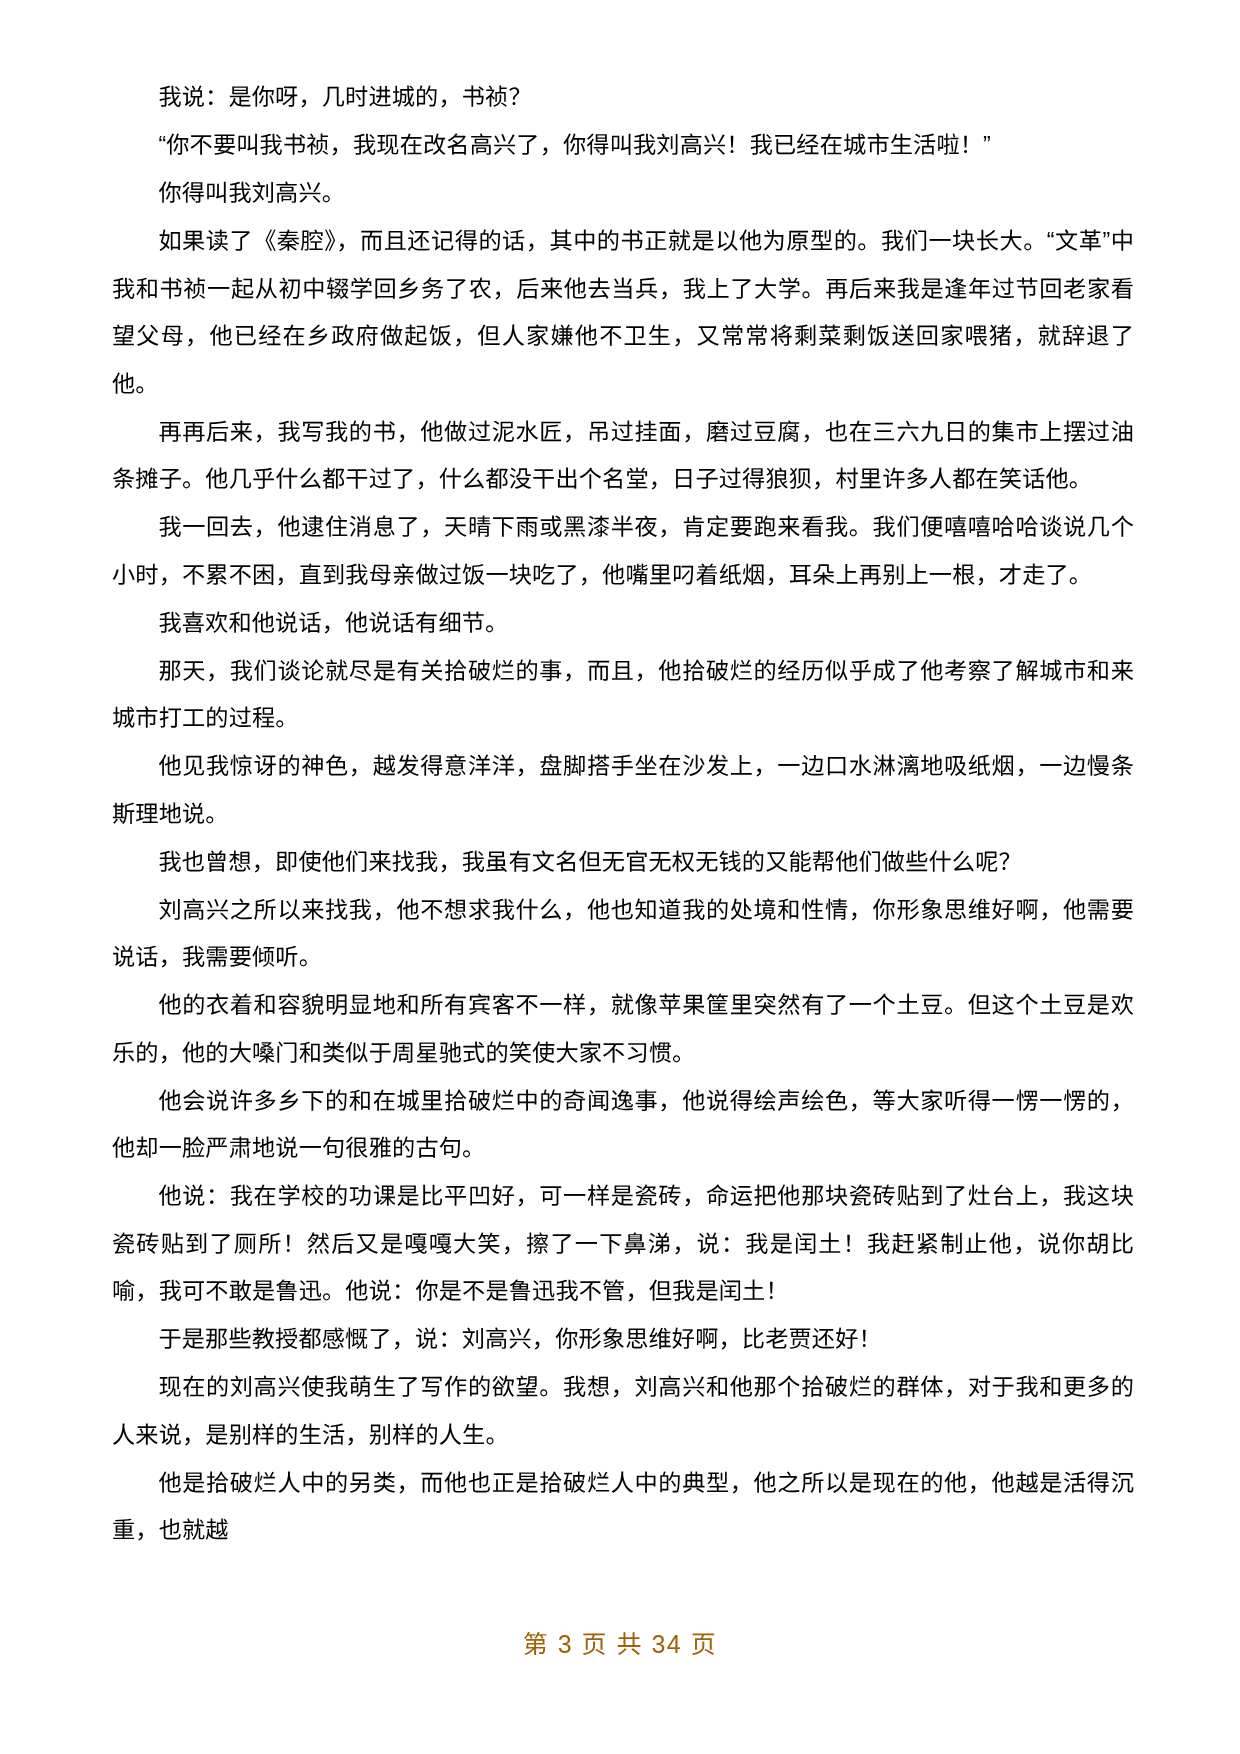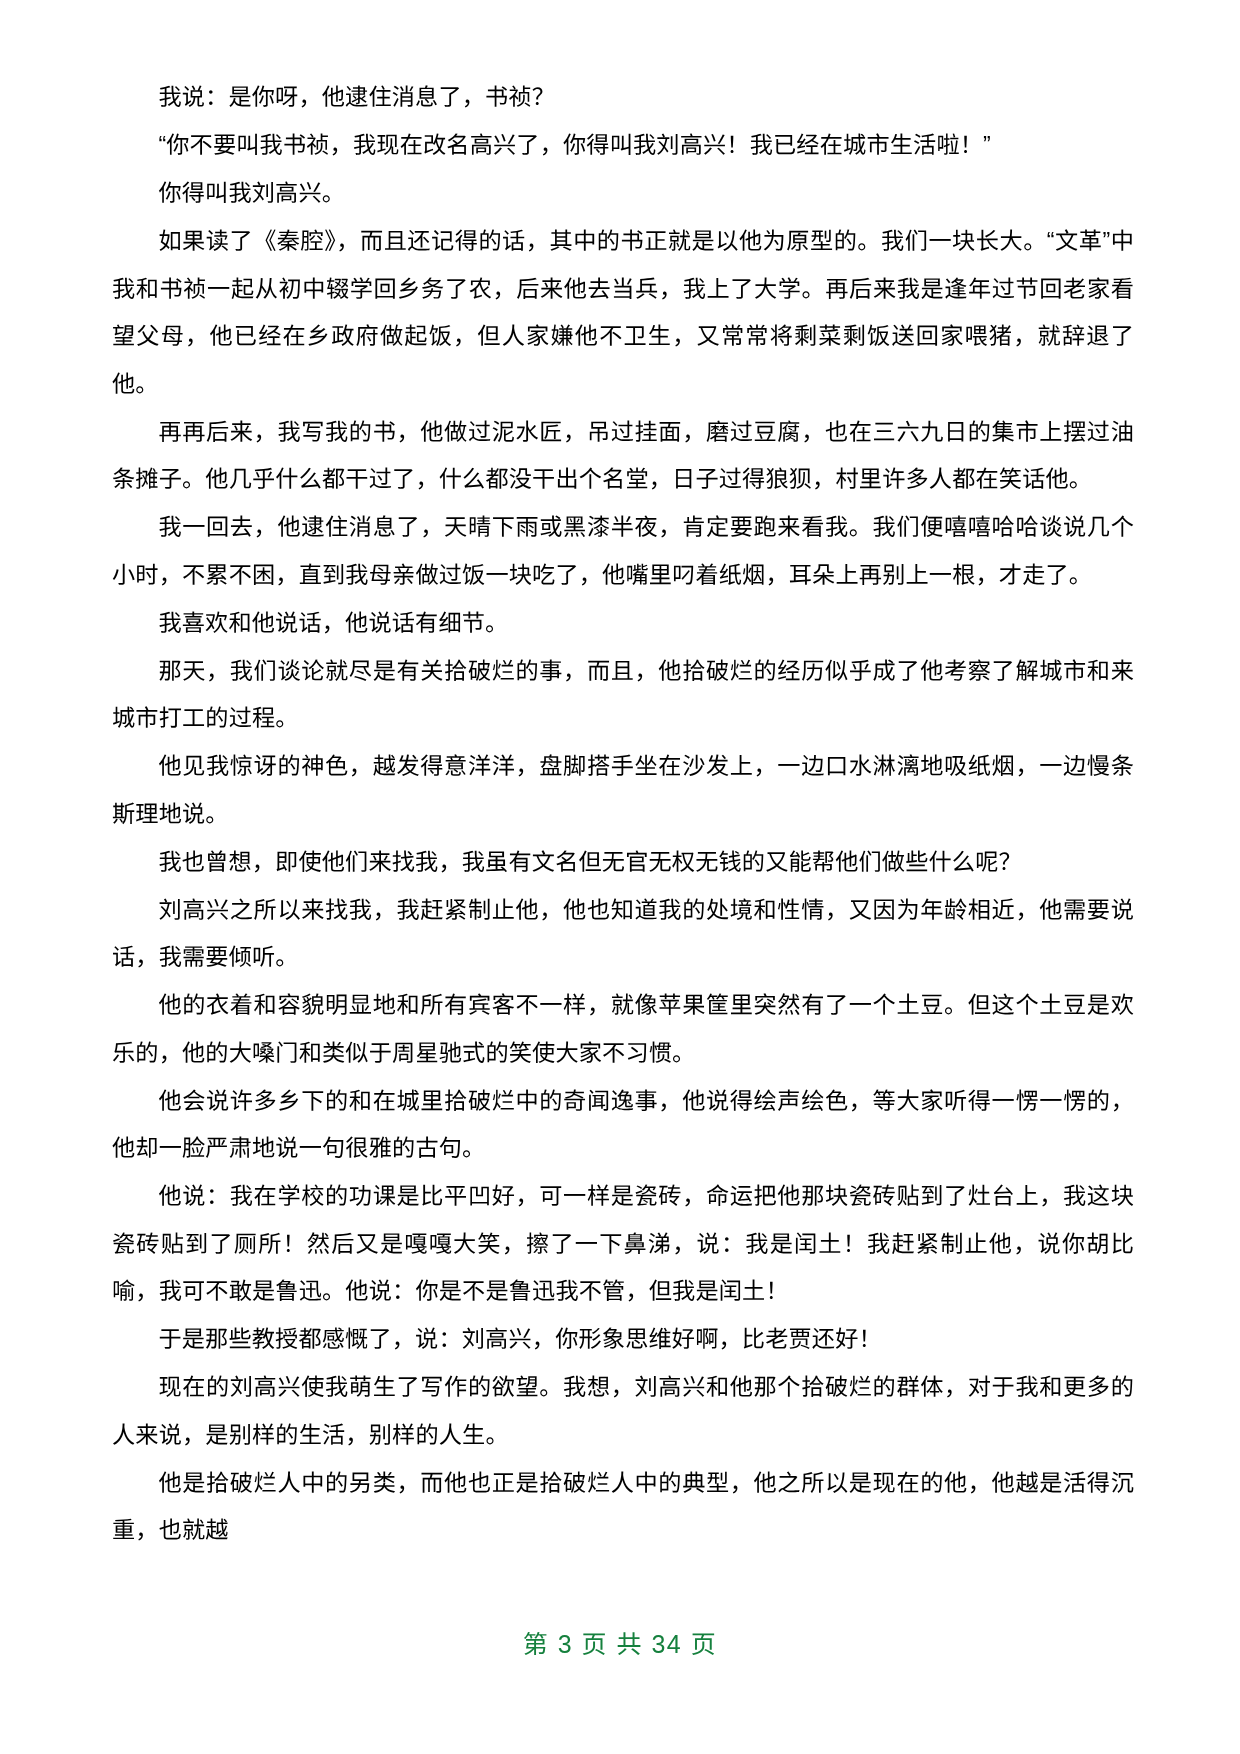--- a/index.html
+++ b/index.html
@@ -40,43 +40,43 @@
   }
   .footer {
     position: absolute;
     left: 0;
     top: 1628px;
     width: 1240px;
     text-align: center;
     font-size: 25px;
     line-height: 32px;
     letter-spacing: 1.5px;
-    color: #15803d;
+    color: #a16207;
   }
   .footer .pg-num {
     display: inline;
   }
 </style>
 </head>
 <body>
 
 <div class="page">
 
   <div class="content">
-    <p class="para">我说：是你呀，他逮住消息了，书祯？</p>
+    <p class="para">我说：是你呀，几时进城的，书祯？</p>
     <p class="para">“你不要叫我书祯，我现在改名高兴了，你得叫我刘高兴！我已经在城市生活啦！”</p>
     <p class="para">你得叫我刘高兴。</p>
     <p class="para">如果读了《秦腔》，而且还记得的话，其中的书正就是以他为原型的。我们一块长大。“文革”中我和书祯一起从初中辍学回乡务了农，后来他去当兵，我上了大学。再后来我是逢年过节回老家看望父母，他已经在乡政府做起饭，但人家嫌他不卫生，又常常将剩菜剩饭送回家喂猪，就辞退了他。</p>
     <p class="para">再再后来，我写我的书，他做过泥水匠，吊过挂面，磨过豆腐，也在三六九日的集市上摆过油条摊子。他几乎什么都干过了，什么都没干出个名堂，日子过得狼狈，村里许多人都在笑话他。</p>
     <p class="para">我一回去，他逮住消息了，天晴下雨或黑漆半夜，肯定要跑来看我。我们便嘻嘻哈哈谈说几个小时，不累不困，直到我母亲做过饭一块吃了，他嘴里叼着纸烟，耳朵上再别上一根，才走了。</p>
     <p class="para">我喜欢和他说话，他说话有细节。</p>
     <p class="para">那天，我们谈论就尽是有关拾破烂的事，而且，他拾破烂的经历似乎成了他考察了解城市和来城市打工的过程。</p>
     <p class="para">他见我惊讶的神色，越发得意洋洋，盘脚搭手坐在沙发上，一边口水淋漓地吸纸烟，一边慢条斯理地说。</p>
     <p class="para">我也曾想，即使他们来找我，我虽有文名但无官无权无钱的又能帮他们做些什么呢？</p>
-    <p class="para">刘高兴之所以来找我，我赶紧制止他，他也知道我的处境和性情，又因为年龄相近，他需要说话，我需要倾听。</p>
+    <p class="para">刘高兴之所以来找我，他不想求我什么，他也知道我的处境和性情，你形象思维好啊，他需要说话，我需要倾听。</p>
     <p class="para">他的衣着和容貌明显地和所有宾客不一样，就像苹果筐里突然有了一个土豆。但这个土豆是欢乐的，他的大嗓门和类似于周星驰式的笑使大家不习惯。</p>
     <p class="para">他会说许多乡下的和在城里拾破烂中的奇闻逸事，他说得绘声绘色，等大家听得一愣一愣的，他却一脸严肃地说一句很雅的古句。</p>
     <p class="para">他说：我在学校的功课是比平凹好，可一样是瓷砖，命运把他那块瓷砖贴到了灶台上，我这块瓷砖贴到了厕所！然后又是嘎嘎大笑，擦了一下鼻涕，说：我是闰土！我赶紧制止他，说你胡比喻，我可不敢是鲁迅。他说：你是不是鲁迅我不管，但我是闰土！</p>
     <p class="para">于是那些教授都感慨了，说：刘高兴，你形象思维好啊，比老贾还好！</p>
     <p class="para">现在的刘高兴使我萌生了写作的欲望。我想，刘高兴和他那个拾破烂的群体，对于我和更多的人来说，是别样的生活，别样的人生。</p>
     <p class="para">他是拾破烂人中的另类，而他也正是拾破烂人中的典型，他之所以是现在的他，他越是活得沉重，也就越</p>
   </div>
 
   <div class="footer">
     <span class="pg-num">第 3 页 共 34 页</span>

